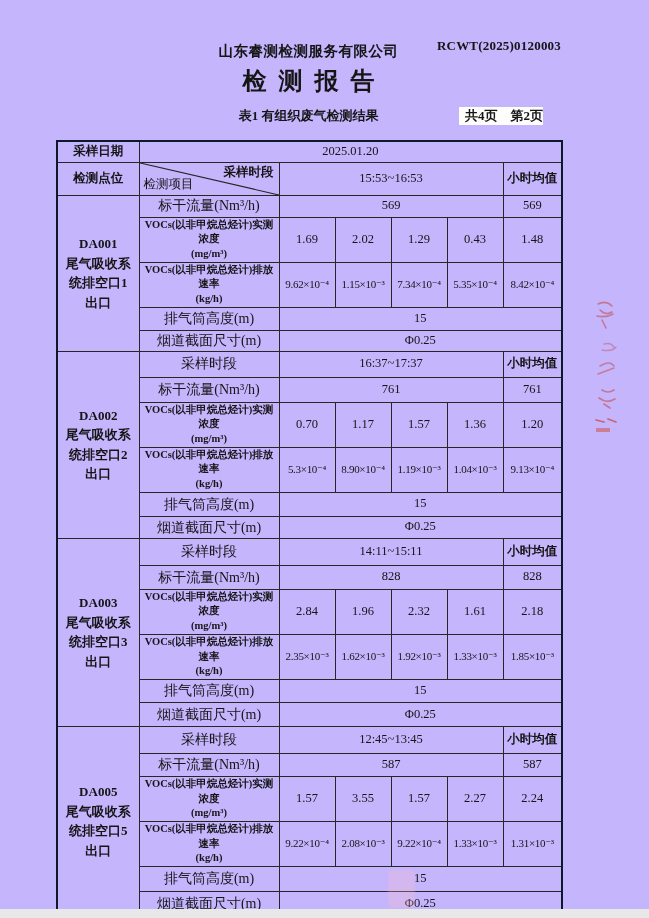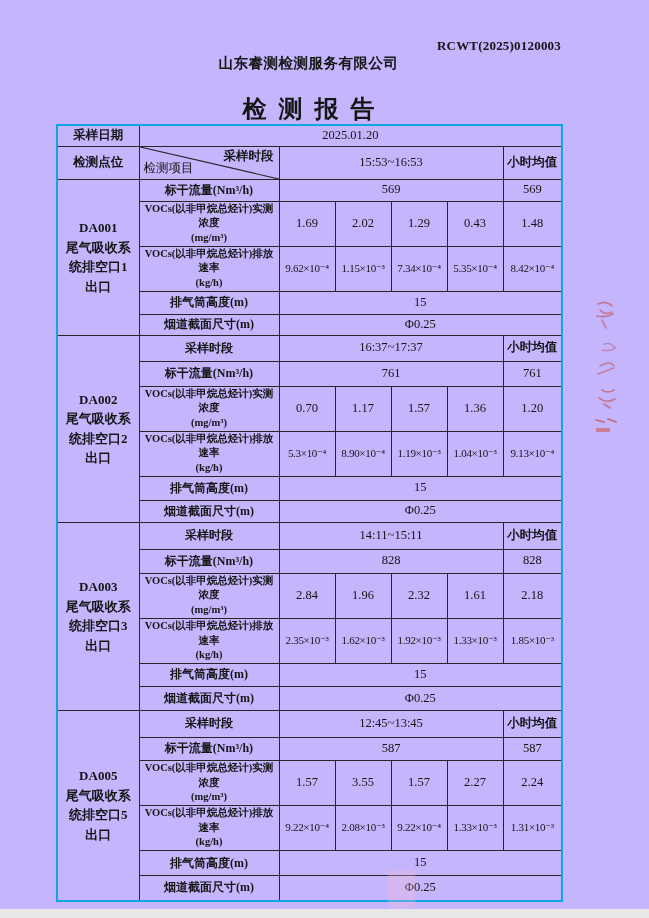--- a/index.html
+++ b/index.html
@@ -9,41 +9,41 @@
     width:649px;height:909px;
     background:#c4b5fd;
     font-family:"Liberation Serif","DejaVu Serif",serif;
     color:#151515;
     overflow:hidden;
   }
   .report-no{
     position:absolute;top:38px;right:88px;
     font-size:13px;font-weight:bold;letter-spacing:.2px;
   }
-  .head-wrap{position:absolute;left:56px;top:54px;width:505px;text-align:center;font-family:Liberation Mono, monospace;}
+  .head-wrap{position:absolute;left:56px;top:42px;width:505px;text-align:center;font-family:Liberation Mono, monospace;}
   .company{font-size:14.5px;font-weight:bold;letter-spacing:.5px;}
-  .big-title{margin-top:20px;font-size:24px;font-weight:bold;letter-spacing:12px;padding-left:12px;}
+  .big-title{margin-top:4px;font-size:24px;font-weight:bold;letter-spacing:12px;padding-left:12px;}
   .caption-row{position:absolute;left:56px;top:107px;width:505px;height:18px;}
   .caption{position:absolute;left:0;width:100%;text-align:center;font-size:13px;font-weight:bold;}
   .page-info{position:absolute;right:18px;top:0;font-size:13px;font-weight:bold;background:#fdfdfc;padding-left:6px;}
   table.results{
-    position:absolute;left:56px;top:124px;width:505px;
+    position:absolute;left:56px;top:140px;width:505px;
     border-collapse:collapse;table-layout:fixed;
-    border:2px solid #0ea5e9;
+    border:2px solid #0f172a;
   }
   td{
     border:1px solid #262626;
     text-align:center;vertical-align:middle;
     font-size:12.5px;line-height:1.25;
     padding:0 1px;overflow:hidden;
   }
   .b{font-weight:bold;}
   .pt{font-weight:bold;white-space:pre-line;font-size:13px;line-height:1.5;}
   .vocs{font-weight:bold;white-space:pre-line;font-size:10.5px;line-height:1.4;word-break:break-all;margin-left:43px;}
-  .lbl{font-weight:bold;font-size:12px;}
+  .lbl{font-weight:normal;font-size:14px;}
   .sci{font-size:11px;letter-spacing:-0.3px;}
   .h21{height:21px}.h22{height:22px}.h23{height:23px}.h24{height:24px}
   .h25{height:25px}.h26{height:26px}.h27{height:27px}
   .h31{height:31px}.h32{height:32px}.h33{height:33px}.h34{height:34px}
   .diag-cell{position:relative;padding:0;}
   .diag-svg{position:absolute;left:0;top:0;width:100%;height:100%;}
   .diag-top{position:absolute;top:2px;right:5px;font-weight:bold;font-size:12.5px;}
   .diag-bottom{position:absolute;bottom:2px;left:4px;font-weight:normal;font-size:12.5px;}
   .red-marks{position:absolute;left:590px;top:298px;width:34px;height:140px;}
   .pink-smudge{
@@ -56,20 +56,24 @@
 
 <div class="sheet">
 
   <div class="report-no">RCWT(2025)0120003</div>
 
   <div class="head-wrap">
     <div class="company">山东睿测检测服务有限公司</div>
     <div class="big-title">检测报告</div>
   </div>
 
+  <div class="caption-row">
+    <div class="caption">表1  有组织废气检测结果</div>
+    <div class="page-info">共4页　第2页</div>
+  </div>
 
   <table class="results">
     <colgroup>
       <col style="width:82px">
         <col style="width:140px">
       <col style="width:56px">
         <col style="width:56px">
         <col style="width:56px">
         <col style="width:56px">
       <col style="width:59px">

